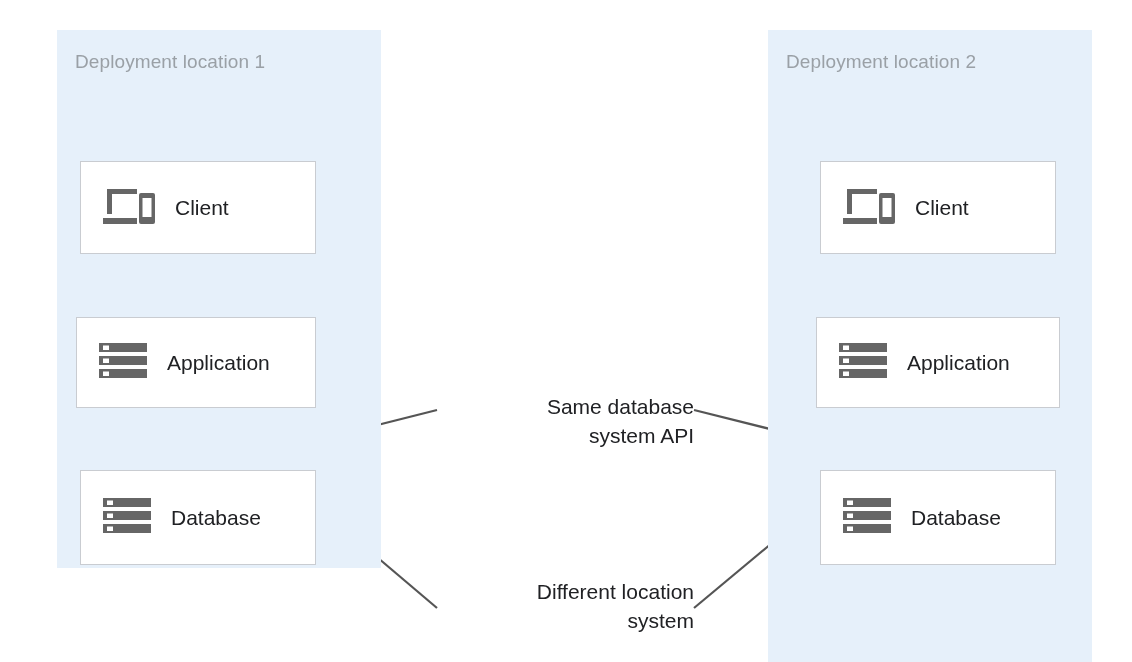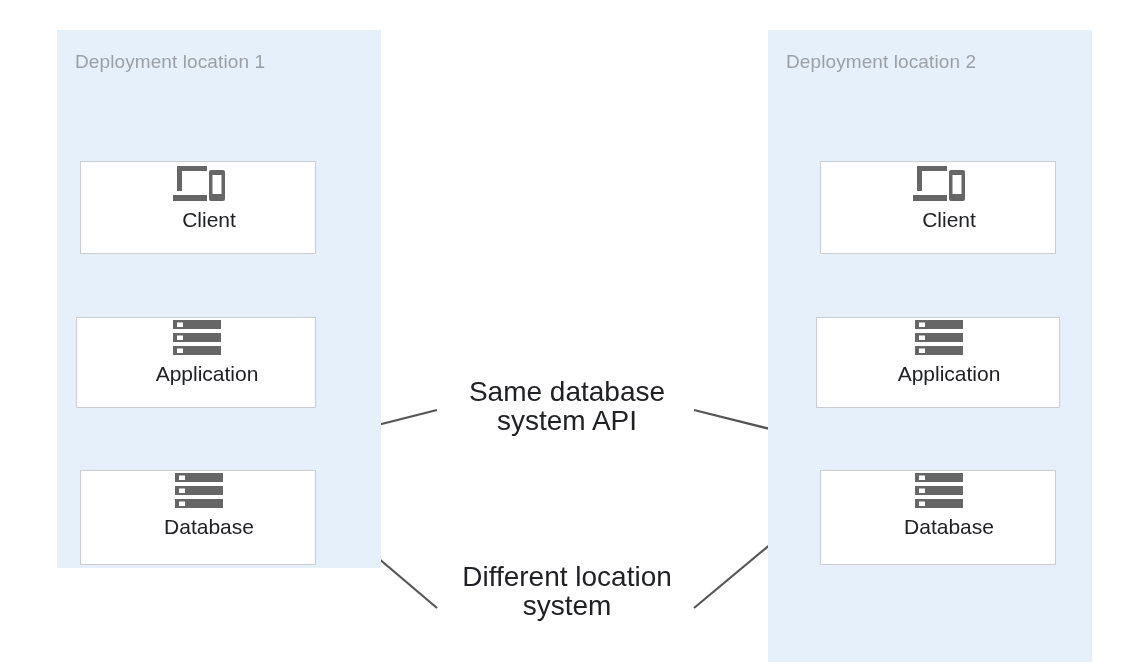--- a/index.html
+++ b/index.html
@@ -41,21 +41,20 @@
   }
 
   .node {
     position: absolute;
     background: #ffffff;
     border: 1px solid #c9ccd1;
     box-sizing: border-box;
     display: flex;
     align-items: center;
     padding-left: 22px;
-    flex-direction: column;
   }
   .node .node-icon {
     flex: 0 0 auto;
     display: block;
     margin-right: 20px;
   }
   .node .node-label {
     font-size: 21px;
     color: #202124;
     white-space: nowrap;
@@ -66,25 +65,26 @@
   #node-app-1    { left: 76px; top: 317px; width: 240px; height: 91px; }
   #node-db-1     { left: 80px; top: 470px; width: 236px; height: 95px; }
 
   
   #node-client-2 { left: 820px; top: 161px; width: 236px; height: 93px; }
   #node-app-2    { left: 816px; top: 317px; width: 244px; height: 91px; }
   #node-db-2     { left: 820px; top: 470px; width: 236px; height: 95px; }
 
   .annotation {
     position: absolute;
-    text-align: center;
-    font-size: 28px;
+    text-align: right;
+    font-size: 21px;
     line-height: 29px;
     color: #202124;
     white-space: pre-line;
+    margin-top: 15px;
   }
   #ann-same      { left: 440px; top: 377px; width: 254px; }
   #ann-different { left: 440px; top: 562px; width: 254px; }
 </style>
 </head>
 <body>
 
 <svg id="canvas" width="1132" height="662" viewBox="0 0 1132 662" xmlns="http://www.w3.org/2000/svg">
   <defs>
     <marker id="blue-arrow" markerWidth="10" markerHeight="10" refX="1.2" refY="3" orient="auto" markerUnits="strokeWidth">

